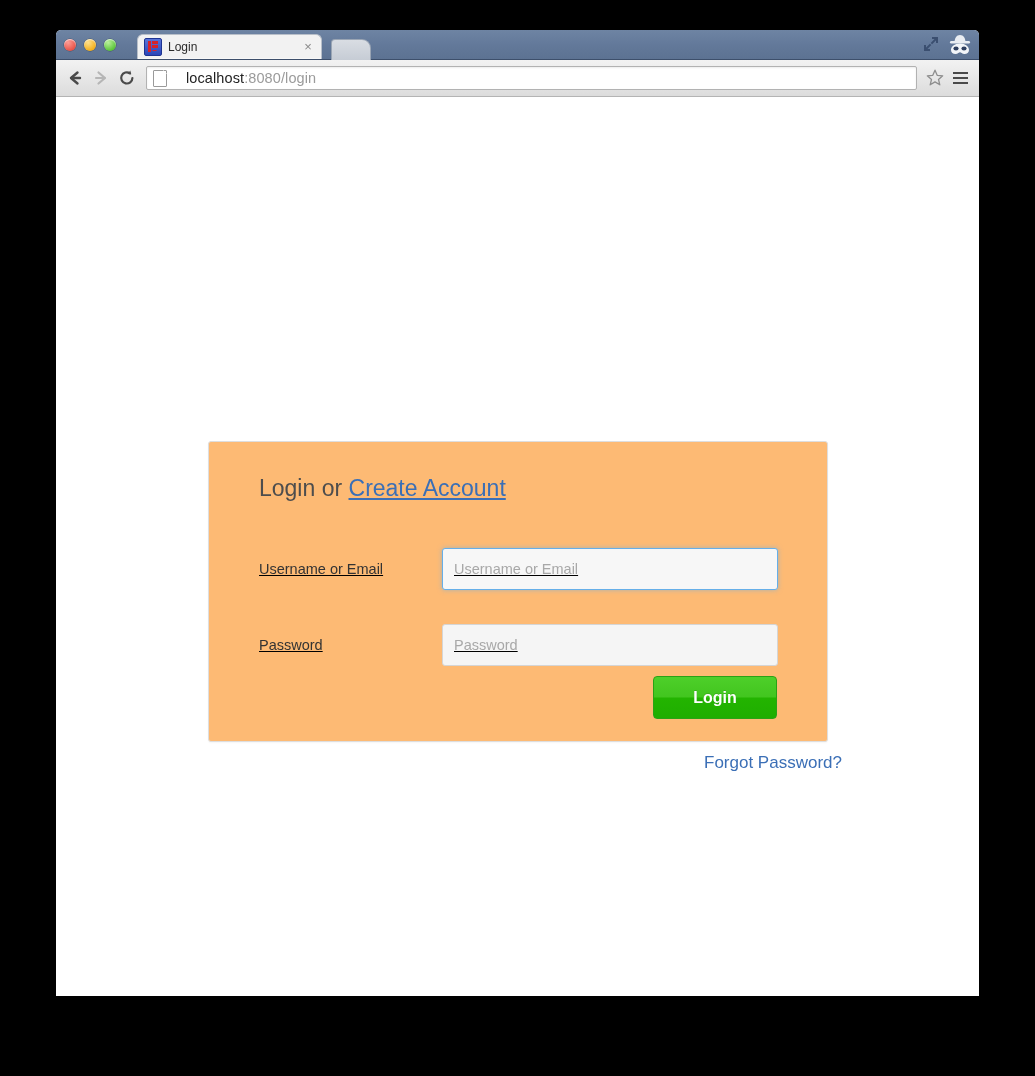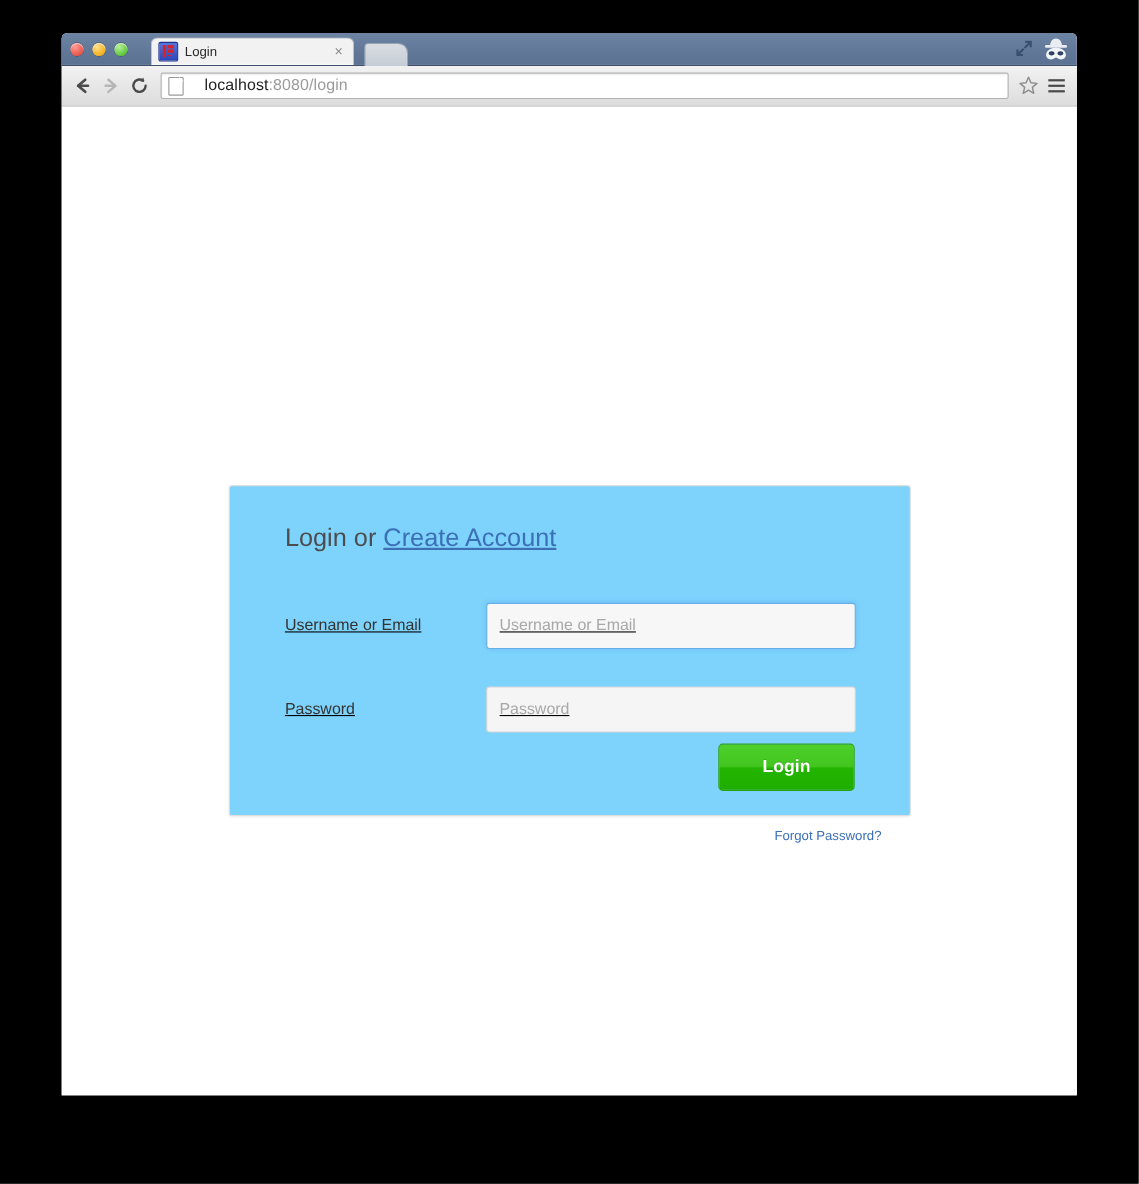--- a/index.html
+++ b/index.html
@@ -196,21 +196,21 @@
     position: relative;
     height: 898px;
     background: #ffffff;
   }
   .login-card {
     position: absolute;
     left: 152px;
     top: 344px;
     width: 620px;
     height: 301px;
-    background: #7dd3fc;
+    background: #fdba74;
     border: 1px solid #dedede;
     border-radius: 3px;
     box-sizing: border-box;
     box-shadow: 0 1px 2px rgba(0,0,0,0.04);
   }
   .card-heading {
     position: absolute;
     left: 50px;
     top: 33px;
     font-size: 23px;
@@ -273,21 +273,21 @@
     font-weight: bold;
     font-family: "Liberation Sans", sans-serif;
     cursor: pointer;
     text-shadow: 0 -1px 0 rgba(0,0,0,0.12);
   }
 
   .forgot-link {
     position: absolute;
     left: 648px;
     top: 656px;
-    font-size: 12px;
+    font-size: 17px;
     color: #3b6fb6;
     text-decoration: none;
     white-space: nowrap;
   }
 </style>
 </head>
 <body>
 
 <div class="browser-window">
 

